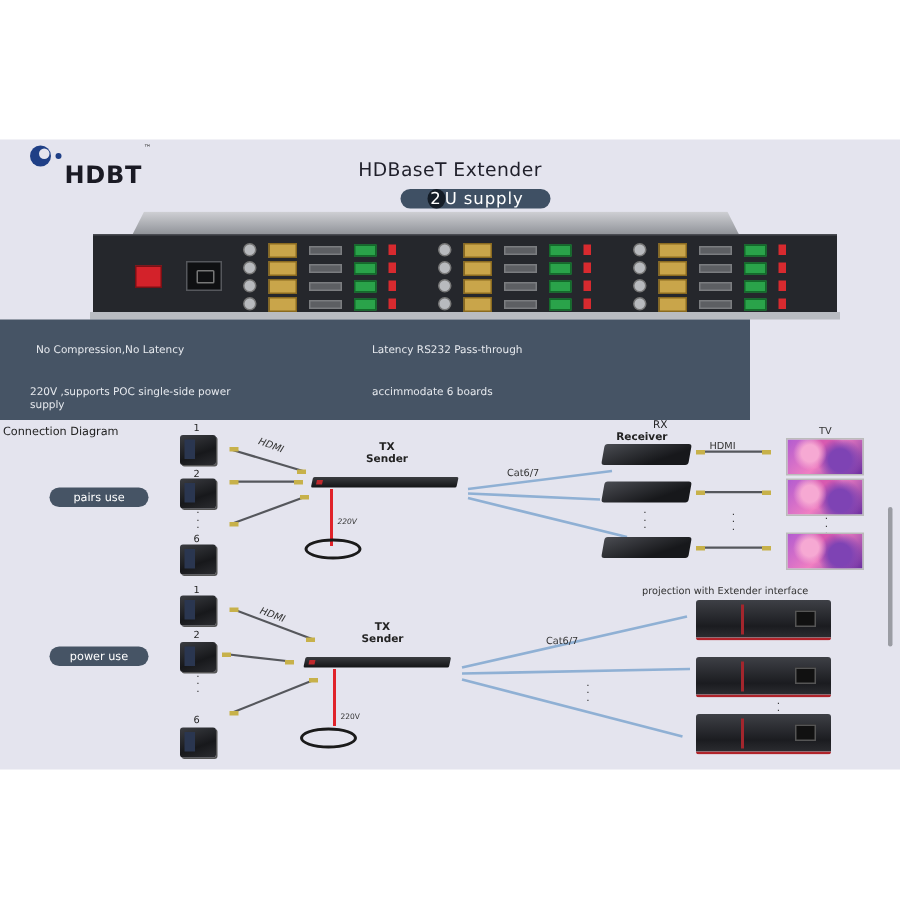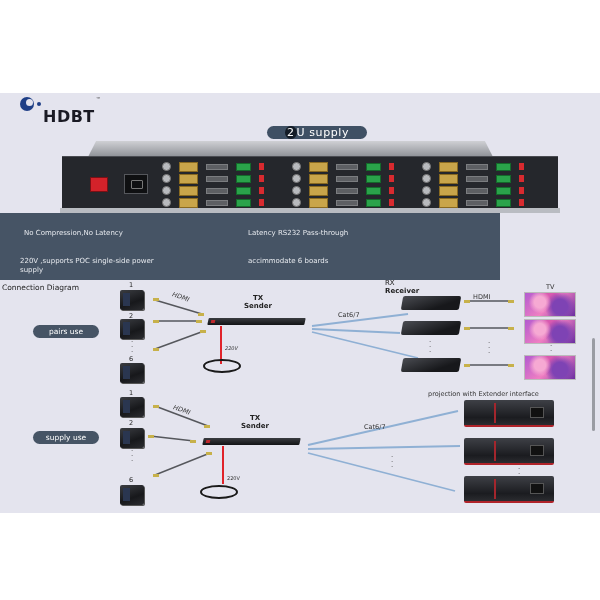--- a/index.html
+++ b/index.html
@@ -56,21 +56,21 @@
     .src::before { content:""; position:absolute; left:3px; top:3px; width:7px; height:13px; background:#2a3650; }
     .num-lbl { font-size: 6.5px; color: #222; width: 24px; text-align: center; }
     .vdots { font-size: 7px; line-height: 5px; color: #333; width: 10px; text-align: center; }
     .tx-label { font-size: 7px; font-weight: bold; color: #222; text-align: center; line-height: 8px; }
     .tx-unit { width: 97px; height: 7px; background: linear-gradient(#3a3c40, #131416); border-radius: 1px; transform: skewX(-12deg); }
     .tx-unit::after { content:""; position:absolute; left:3px; top:2px; width:4px; height:3px; background:#c0282c; }
     .power-line { width: 2px; background: #e0232a; }
     .power-cord { width: 34px; height: 10px; border-radius: 50%; border: 2px solid #1a1a1a; }
     .small-lbl { font-size: 5px; color: #333; }
     .cab-lbl { font-size: 6.5px; color: #333; }
-    .rx-label { font-size: 7px; font-weight: bold; color: #222; text-align: left; line-height: 8px; }
+    .rx-label { font-size: 7px; font-weight: bold; color: #222; text-align: right; line-height: 8px; }
     .rx-unit { width: 58px; height: 14px; background: linear-gradient(160deg, #4a4c52 0%, #17181b 70%); border-radius: 2px; transform: skewX(-10deg); }
     .tv { width: 50px; height: 23px; background:
       radial-gradient(circle at 30% 40%, #f6a9d3 0 15%, transparent 30%),
       radial-gradient(circle at 70% 60%, #7e43b4 0 20%, transparent 40%),
       radial-gradient(circle at 50% 30%, #d85ab0 0 25%, transparent 45%),
       linear-gradient(135deg, #b25bd0, #f07fc2 50%, #6a2ea0);
       border: 1px solid #bbb; }
     .projector { width: 90px; height: 25px; background: linear-gradient(#3e4046 0%, #1b1c20 70%, #2b2c30 100%); border-bottom: 2px solid #b0232a; border-radius: 2px; }
     .projector::before { content:""; position:absolute; left:30px; top:3px; width:2px; height:20px; background:#a3262d; }
     .projector::after { content:""; position:absolute; right:10px; top:7px; width:12px; height:9px; background:#111; border:1px solid #555; }
@@ -83,20 +83,21 @@
 <body>
 
 <div class="poster">
 
   <div class="abs logo">
     <span class="logo-mark"></span>
     <span class="logo-dot"></span>
     <span class="logo-text">HDBT</span>
     <span class="logo-tm">™</span>
   </div>
+  <div class="abs title">HDBaseT Extender</div>
   <div class="abs chassis-badge"><span class="num">2</span><span>U supply</span></div>
 
   <div class="abs chassis-top"></div>
   <div class="abs chassis-front">
     <div class="abs rocker"></div>
     <div class="abs iec"></div>
     <div class="abs board-row" style="top:4px">
       <div class="slot">
           <span class="knob"></span>
           <span class="rj45"></span>
@@ -272,21 +273,21 @@
 
   <div class="abs cab-lbl" style="left:473px; top:200px;">HDMI</div>
   <div class="abs vdots" style="left:484px; top:248px;">·<br>·<br>·</div>
 
   <div class="abs cab-lbl" style="left:546px; top:190px;">TV</div>
   <div class="abs tv" style="left:524px; top:199px;"></div>
   <div class="abs tv" style="left:524px; top:226px;"></div>
   <div class="abs vdots" style="left:546px; top:251px;">·<br>·<br>·</div>
   <div class="abs tv" style="left:524px; top:262px;"></div>
 
-  <div class="abs pill" style="left:33px; top:338px;">supply use</div>
+  <div class="abs pill" style="left:33px; top:338px;">power use</div>
   <div class="abs num-lbl" style="left:119px; top:296px;">1</div>
   <div class="abs src" style="left:120px; top:304px;"></div>
   <div class="abs num-lbl" style="left:119px; top:326px;">2</div>
   <div class="abs src" style="left:120px; top:335px;"></div>
   <div class="abs vdots" style="left:127px; top:356px;">·<br>·<br>·</div>
   <div class="abs num-lbl" style="left:119px; top:383px;">6</div>
   <div class="abs src" style="left:120px; top:392px;"></div>
   <div class="abs cab-lbl" style="left:173px; top:313px; transform: rotate(20deg); font-style: italic;">HDMI</div>
 
   <div class="abs tx-label" style="left:225px; top:321px; width:60px;"><span>TX</span><br><span>Sender</span></div>

